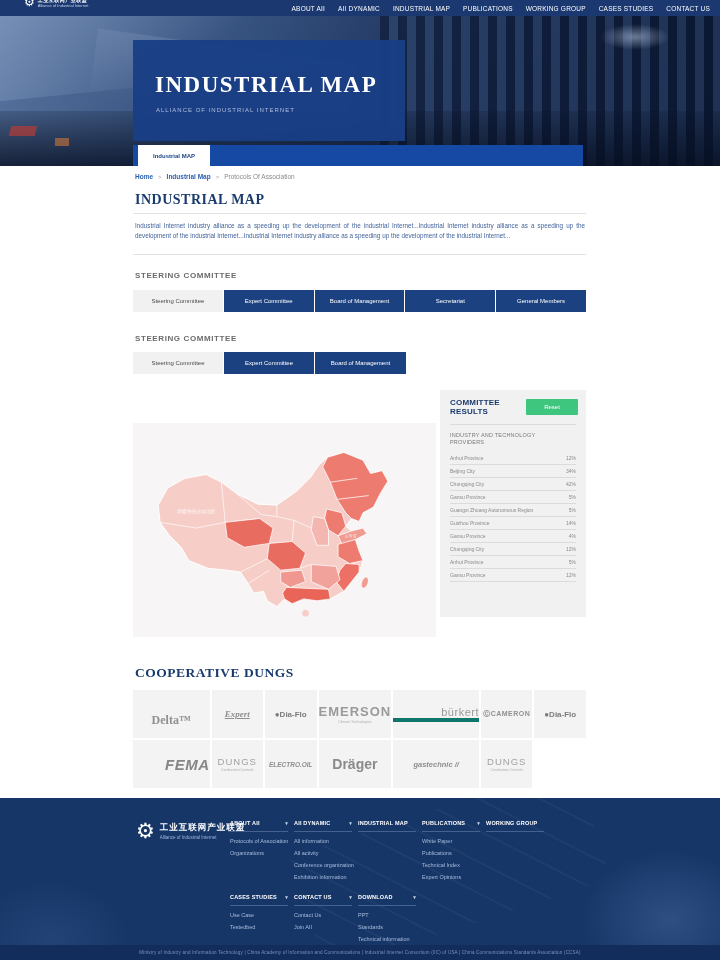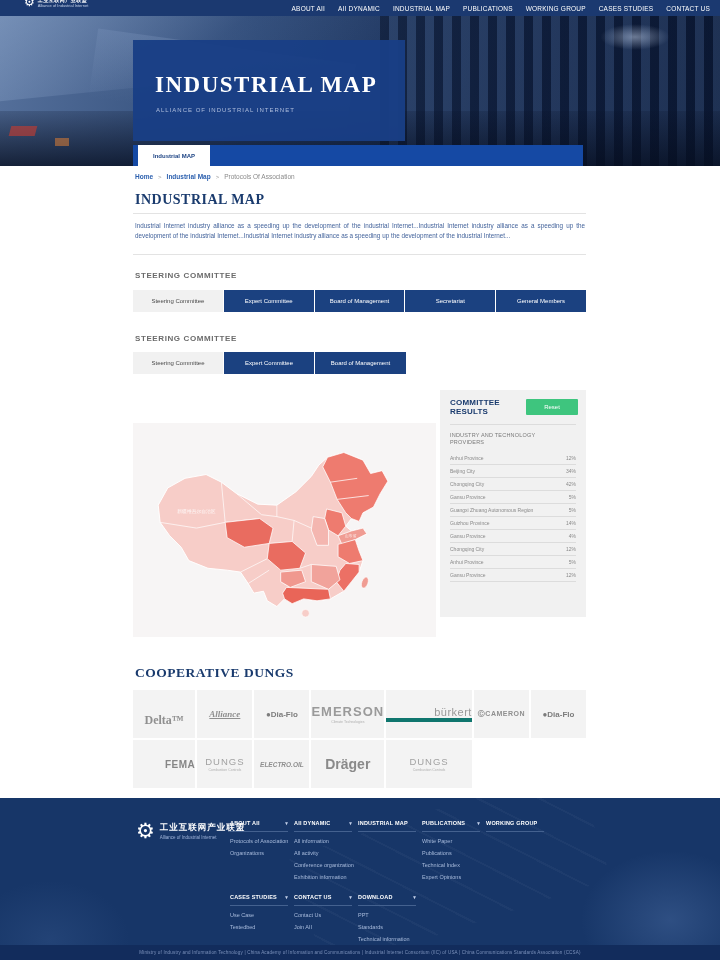--- a/index.html
+++ b/index.html
@@ -77,21 +77,21 @@
   .cell { height:48px; background:#f3f3f3; display:flex; flex-direction:column; align-items:center; justify-content:center; cursor:pointer; }
   .cell .lg { color:#8f8f8f; white-space:nowrap; }
   .cell .lgsub { color:#b0b0b0; font-size:3.5px; margin-top:1px; white-space:nowrap; }
   .lg-delta { font-family:"Liberation Serif", serif; font-weight:bold; font-size:12px;margin-top:12px; }
   .lg-script { font-family:"Liberation Serif", serif; font-style:italic; font-weight:bold; font-size:9px; text-decoration:underline; }
   .lg-dia { font-weight:bold; font-size:8px; color:#7c7c7c !important; }
   .lg-emerson { font-weight:bold; font-size:13px; letter-spacing:1px; color:#9a9a9a !important; }
   .lg-burkert { font-size:11px; color:#9a9a9a !important; border-bottom:4px solid #0f766e; letter-spacing:.5px;padding-left:48px; }
   .lg-cameron { font-weight:bold; font-size:7px; letter-spacing:.5px; }
   .lg-ermaf { font-weight:bold; font-size:8.5px; }
-  .lg-fema { font-weight:bold; font-size:10px; letter-spacing:.5px; color:#868686 !important;padding-left:32px; }
+  .lg-fema { font-style:italic; font-weight:bold; font-size:15px; letter-spacing:.5px; color:#868686 !important;padding-left:32px; }
   .lg-dungs { font-size:9.5px; letter-spacing:1px; color:#a2a2a2 !important; }
   .lg-electro { font-style:italic; font-weight:bold; font-size:6.5px; }
   .lg-drager { font-weight:bold; font-size:14px; color:#8a8a8a !important; }
   .lg-gastech { font-style:italic; font-weight:bold; font-size:7.5px; }
 
   
   .footer { position:absolute; left:0; top:798px; width:720px; height:162px; background:#173668; overflow:hidden; }
   .footer .fx1 { position:absolute; right:-40px; bottom:-30px; width:180px; height:140px; background:radial-gradient(ellipse, rgba(90,125,180,.35), transparent 70%); }
   .footer .fx2 { position:absolute; left:-30px; bottom:-40px; width:160px; height:120px; background:radial-gradient(ellipse, rgba(70,105,160,.25), transparent 70%); }
   .footer .fx3 { position:absolute; left:300px; top:10px; width:300px; height:120px; transform:rotate(-18deg);
@@ -283,21 +283,21 @@
         </div>
     </div>
   </div>
 
   <div class="h2">COOPERATIVE DUNGS</div>
   <div class="logos">
     <div class="cell">
         <span class="lg lg-delta">Delta™</span>
       </div>
     <div class="cell">
-        <span class="lg lg-script">Alliance</span>
+        <span class="lg lg-script">Expert</span>
       </div>
     <div class="cell">
         <span class="lg lg-dia">●Dia-Flo</span>
       </div>
     <div class="cell">
         <span class="lg lg-emerson">EMERSON</span>
         <span class="lgsub">Climate Technologies</span>
       </div>
     <div class="cell">
         <span class="lg lg-burkert">bürkert</span>
@@ -313,20 +313,23 @@
       </div>
     <div class="cell">
         <span class="lg lg-dungs">DUNGS</span>
         <span class="lgsub">Combustion Controls</span>
       </div>
     <div class="cell">
         <span class="lg lg-electro">ELECTRO.OIL</span>
       </div>
     <div class="cell">
         <span class="lg lg-drager">Dräger</span>
+      </div>
+    <div class="cell">
+        <span class="lg lg-gastech">gastechnic //</span>
       </div>
     <div class="cell">
         <span class="lg lg-dungs">DUNGS</span>
         <span class="lgsub">Combustion Controls</span>
       </div>
   </div>
 
   <div class="footer">
     <div class="fx1"></div>
     <div class="fx2"></div>

